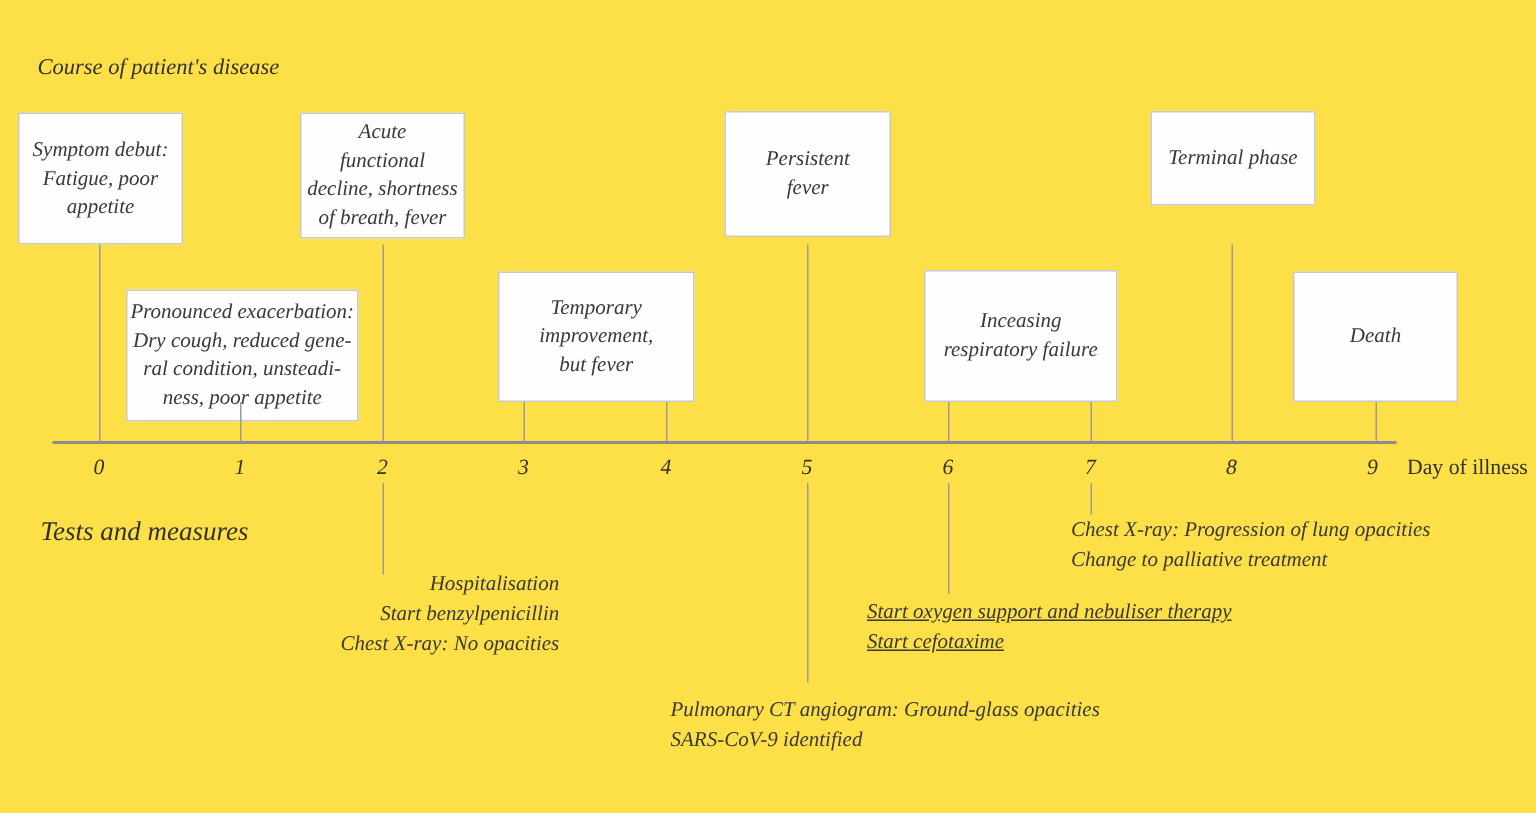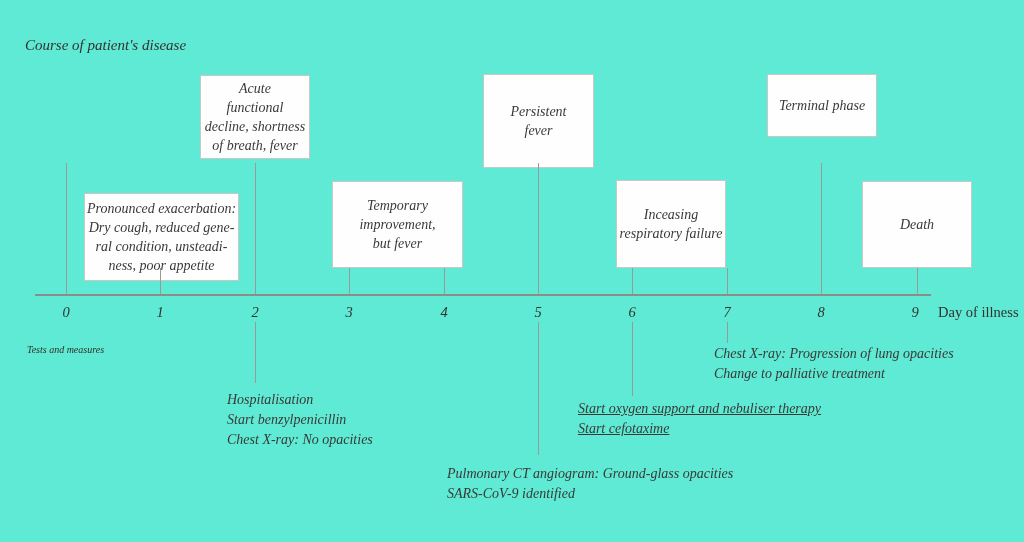--- a/index.html
+++ b/index.html
@@ -4,21 +4,21 @@
 <style>
   html, body { margin: 0; padding: 0; }
   body {
     font-family: "Liberation Serif", serif;
     background: #e8e7e4;
   }
   .canvas {
     position: relative;
     width: 1024px;
     height: 542px;
-    background: #5eead4;
+    background: #fde047;
     overflow: hidden;
     color: #3a3937;
   }
   .title {
     position: absolute;
     left: 25px; top: 37px;
     font-style: italic;
     font-size: 15px;
     color: #333230;
   }
@@ -59,55 +59,58 @@
   .axis-caption {
     position: absolute;
     left: 938px; top: 304px;
     font-size: 14.5px;
     color: #33322f;
   }
   .section-label {
     position: absolute;
     left: 27px; top: 344px;
     font-style: italic;
-    font-size: 10px;
+    font-size: 18px;
     color: #33322f;
   }
   .note {
     position: absolute;
     font-style: italic;
     font-size: 14px;
     line-height: 20px;
     white-space: pre-line;
     color: #3a3937;
   }
 </style>
 </head>
 <body>
 
 <div class="canvas">
 
   <div class="title">Course of patient's disease</div>
 
+  <div class="event-box" style="left:12px; top:75px; width:110px; height:88px;">Symptom debut:
+Fatigue, poor
+appetite</div>
   <div class="event-box" style="left:200px; top:75px; width:110px; height:84px;">Acute
 functional
 decline, shortness
 of breath, fever</div>
-  <div class="event-box" style="left:483px; top:74px; width:111px; height:94px;">Persistent
+  <div class="event-box" style="left:483px; top:74px; width:111px; height:84px;">Persistent
 fever</div>
   <div class="event-box" style="left:767px; top:74px; width:110px; height:63px;">Terminal phase</div>
 
   <div class="event-box" style="left:84px; top:180px; width:155px; height:88px;margin-top:13px;">Pronounced exacerbation:
 Dry cough, reduced gene-
 ral condition, unsteadi-
 ness, poor appetite</div>
   <div class="event-box" style="left:332px; top:181px; width:131px; height:87px;">Temporary
 improvement,
 but fever</div>
-  <div class="event-box" style="left:616px; top:180px; width:110px; height:88px;font-style:italic;">Inceasing
+  <div class="event-box" style="left:616px; top:180px; width:129px; height:88px;font-style:italic;">Inceasing
 respiratory failure</div>
   <div class="event-box" style="left:862px; top:181px; width:110px; height:87px;">Death</div>
 
   <div class="vline" style="left:66px;  top:163px; height:131px;"></div>
   <div class="vline" style="left:160px; top:268px; height:26px;"></div>
   <div class="vline" style="left:255px; top:163px; height:131px;"></div>
   <div class="vline" style="left:349px; top:268px; height:26px;"></div>
   <div class="vline" style="left:444px; top:268px; height:26px;"></div>
   <div class="vline" style="left:538px; top:163px; height:131px;"></div>
   <div class="vline" style="left:632px; top:268px; height:26px;"></div>
@@ -129,21 +132,21 @@
   <div class="day-label" style="left:915px;">9</div>
   <div class="axis-caption">Day of illness</div>
 
   <div class="section-label">Tests and measures</div>
 
   <div class="vline" style="left:255px; top:322px; height:61px;"></div>
   <div class="vline" style="left:538px; top:322px; height:133px;"></div>
   <div class="vline" style="left:632px; top:322px; height:74px;"></div>
   <div class="vline" style="left:727px; top:322px; height:21px;"></div>
 
-  <div class="note" style="left:227px; top:390px;">Hospitalisation
+  <div class="note" style="left:227px; top:380px;text-align:right;">Hospitalisation
 Start benzylpenicillin
 Chest X-ray: No opacities</div>
   <div class="note" style="left:678px; top:344px;margin-left:36px;">Chest X-ray: Progression of lung opacities
 Change to palliative treatment</div>
   <div class="note" style="left:578px; top:399px;text-decoration:underline;">Start oxygen support and nebuliser therapy
 Start cefotaxime</div>
   <div class="note" style="left:447px; top:464px;">Pulmonary CT angiogram: Ground-glass opacities
 SARS-CoV-9 identified</div>
 
 </div>

